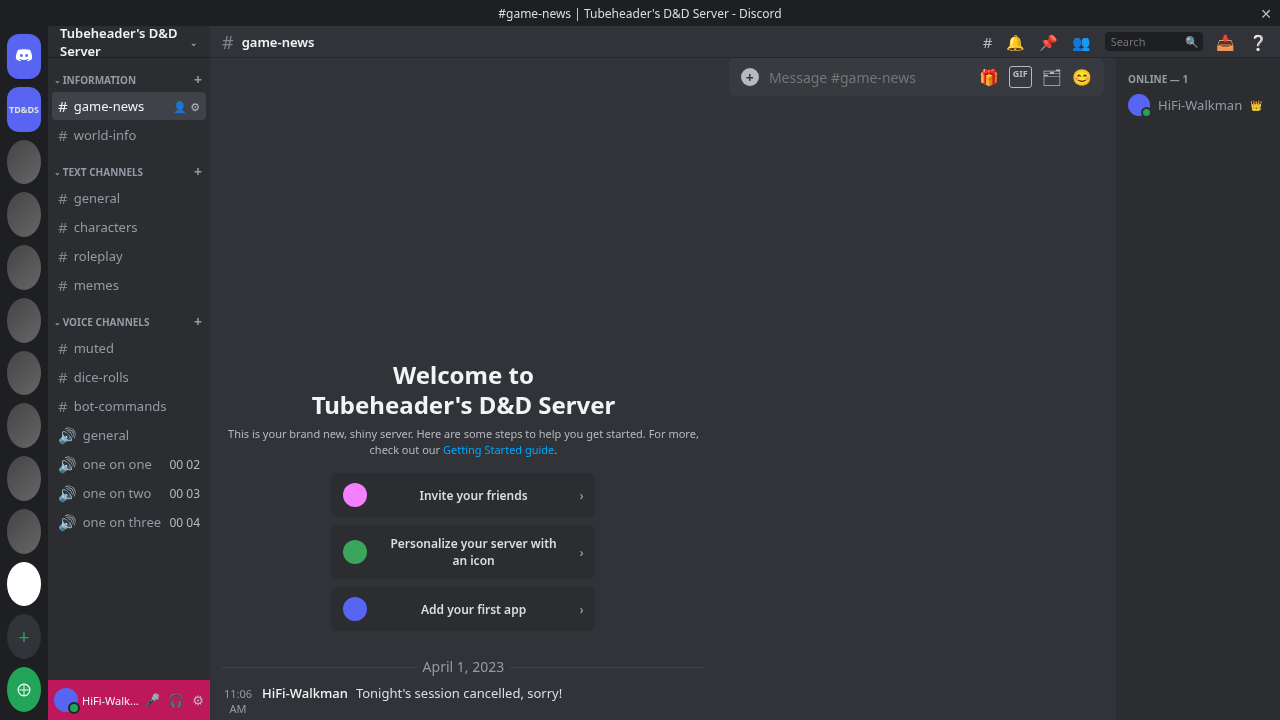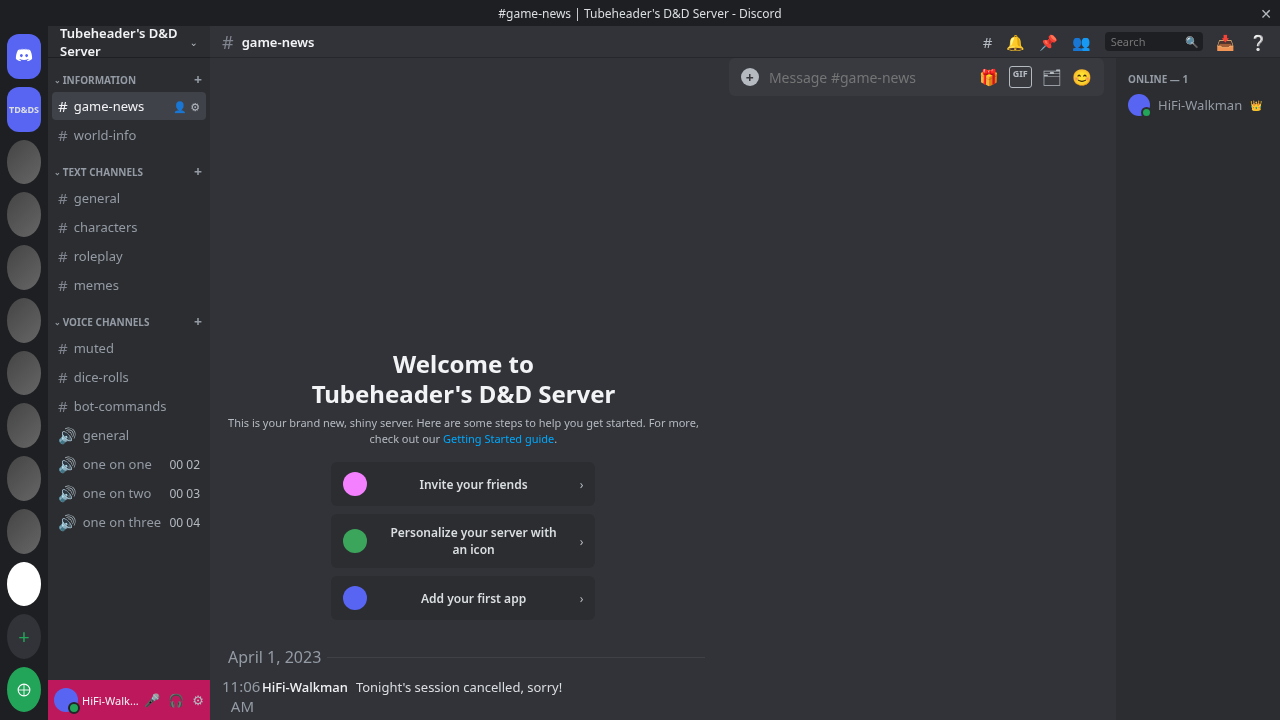--- a/index.html
+++ b/index.html
@@ -51,25 +51,25 @@
 .welcome{text-align:center;padding:12px 0}
 .welcome h2{font-size:24px;font-weight:700;color:#f2f3f5;line-height:1.25}
 .welcome p{font-size:11px;color:#b5bac1;margin-top:6px;line-height:1.4}
 .welcome a{color:#00a8fc;text-decoration:none}
 .onboard-cards{display:flex;flex-direction:column;gap:8px;align-items:center;margin-top:16px}
 .onboard-card{width:264px;background:#2b2d31;border-radius:6px;padding:10px 12px;display:flex;align-items:center;gap:16px;cursor:pointer}
 .onboard-card .card-icon{width:24px;height:24px;border-radius:50%;display:flex;align-items:center;justify-content:center;font-size:13px}
 .onboard-card .card-text{font-size:12px;color:#dbdee1;flex:1;font-weight:600}
 .onboard-card .chev{color:#b5bac1;font-size:12px}
 .onboard-card .check{width:20px;height:20px;border-radius:50%;background:#23a559;display:flex;align-items:center;justify-content:center;color:#fff;font-size:11px}
-.divider{margin:14px 0 4px;position:relative;font-size:16px;color:#949ba4}
+.divider{text-align:center;margin:14px 0 4px;position:relative;font-size:14px;color:#949ba4}
 .divider::before{content:'';position:absolute;left:0;right:0;top:50%;height:1px;background:#3f4147;z-index:0}
 .divider span{background:#313338;padding:0 6px;position:relative}
 .msg{display:flex;gap:8px;padding:4px 0;align-items:baseline}
-.msg .time{font-size:15px;color:#949ba4;width:32px;text-align:right}
+.msg .time{font-size:11px;color:#949ba4;width:32px;text-align:center}
 .msg .author{font-size:13px;color:#f2f3f5;font-weight:500}
 .msg .text{font-size:13px;color:#dbdee1}
 .input-area{padding:0 12px 18px}
 .input-box{background:#383a40;border-radius:6px;display:flex;align-items:center;padding:8px 12px;gap:10px}
 .input-box .plus-circle{width:18px;height:18px;border-radius:50%;background:#b5bac1;color:#383a40;display:flex;align-items:center;justify-content:center;font-size:14px;font-weight:700;cursor:pointer}
 .input-box input{flex:1;background:none;border:none;color:#5eead4;font-size:14px;outline:none}
 .input-icons{display:flex;gap:10px;color:#b5bac1;font-size:16px}
 .input-icons span{cursor:pointer}
 .gif-box{font-size:9px;font-weight:700;border:1.5px solid #b5bac1;border-radius:3px;padding:0 3px}
 .members{width:164px;background:#2b2d31;padding:14px 6px}

